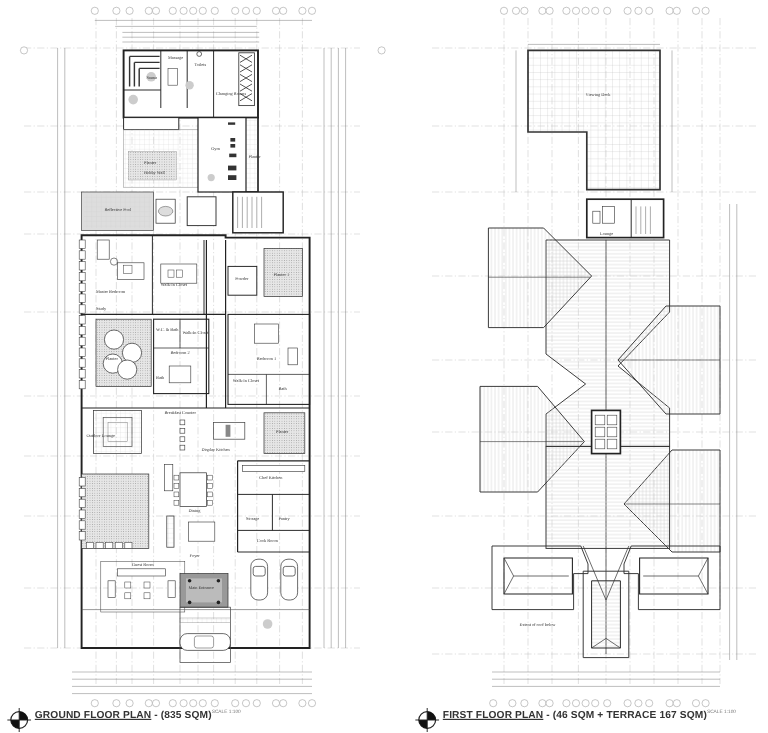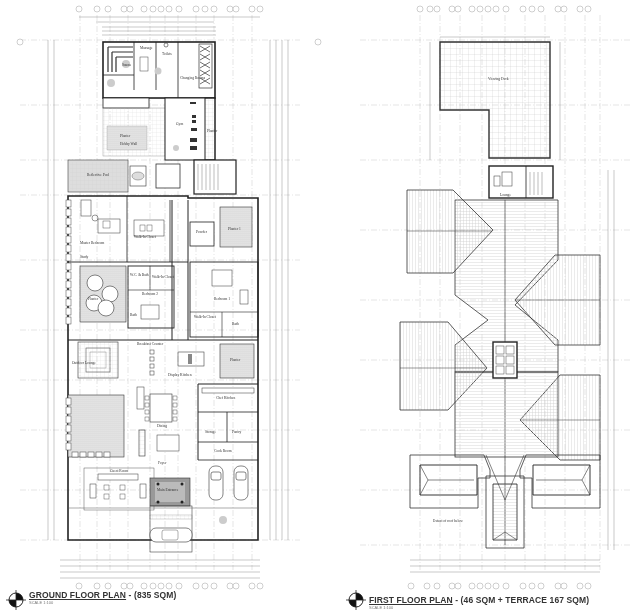--- a/index.html
+++ b/index.html
@@ -1,21 +1,21 @@
 <!DOCTYPE html>
 <html><head>
 <meta charset="utf-8">
 <style>
   html,body{margin:0;padding:0;background:#fff;}
   body{width:640px;height:611px;position:relative;overflow:hidden;font-family:"Liberation Sans",sans-serif;color:#222;}
   .sheet{position:absolute;left:0;top:0;width:640px;height:611px;}
   svg{position:absolute;left:0;top:0;}
   .rl{font-family:"Liberation Serif",serif;font-size:3.6px;fill:#333;}
   .title-block{position:absolute;display:flex;align-items:flex-start;}
-  .title-text{display:flex;flex-direction:column;margin-left:3px;}
+  .title-text{display:flex;flex-direction:row;margin-left:3px;}
   .title-main{font-weight:bold;font-size:8.5px;color:#333;letter-spacing:0.1px;line-height:10px;}
   .title-main u{text-decoration:underline;}
   .title-scale{font-size:4px;color:#777;line-height:5px;}
   .north{width:20px;height:20px;position:relative;}
 </style>
 </head>
 <body>
 
 <div class="sheet">
 <svg width="640" height="611" viewBox="0 0 640 611">
@@ -482,21 +482,21 @@
       <line x1="0" y1="10" x2="20" y2="10" stroke="#222" stroke-width="0.8"></line>
       <line x1="10" y1="0" x2="10" y2="20" stroke="#222" stroke-width="0.8"></line>
     </svg>
   </div>
   <div class="title-text">
     <div class="title-main"><u>GROUND FLOOR PLAN</u><span> - (835 SQM)</span></div>
     <div class="title-scale">SCALE 1:100</div>
   </div>
 </div>
 
-<div class="title-block" style="left:346px;top:590px;align-items:flex-end;">
+<div class="title-block" style="left:346px;top:590px;">
   <div class="north">
     <svg width="20" height="20" viewBox="0 0 20 20">
       <circle cx="10" cy="10" r="7" fill="#fff" stroke="#222" stroke-width="1"></circle>
       <path d="M10 3 A7 7 0 0 1 17 10 L10 10 Z" fill="#111"></path>
       <path d="M10 17 A7 7 0 0 1 3 10 L10 10 Z" fill="#111"></path>
       <line x1="0" y1="10" x2="20" y2="10" stroke="#222" stroke-width="0.8"></line>
       <line x1="10" y1="0" x2="10" y2="20" stroke="#222" stroke-width="0.8"></line>
     </svg>
   </div>
   <div class="title-text">

